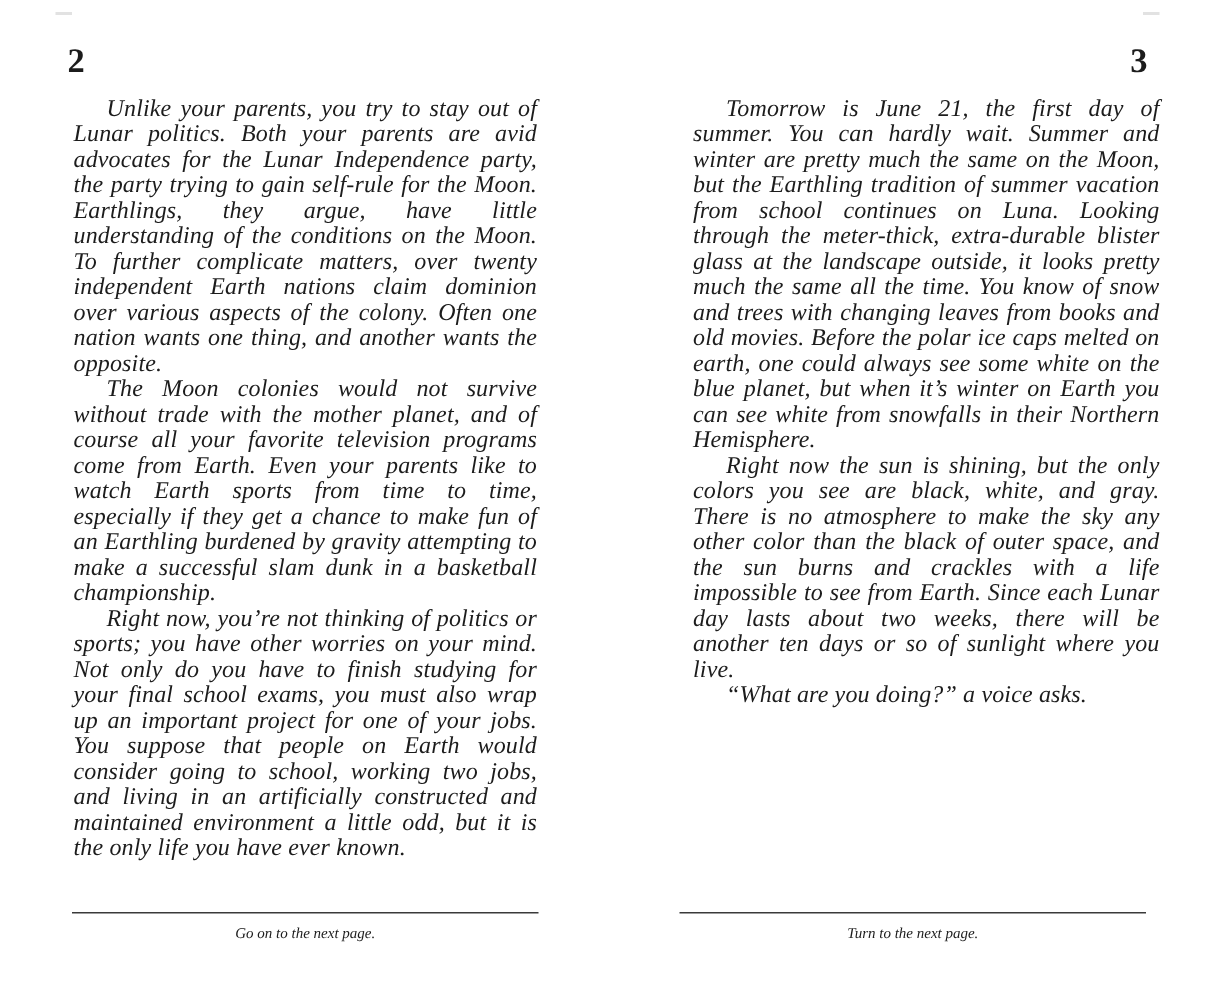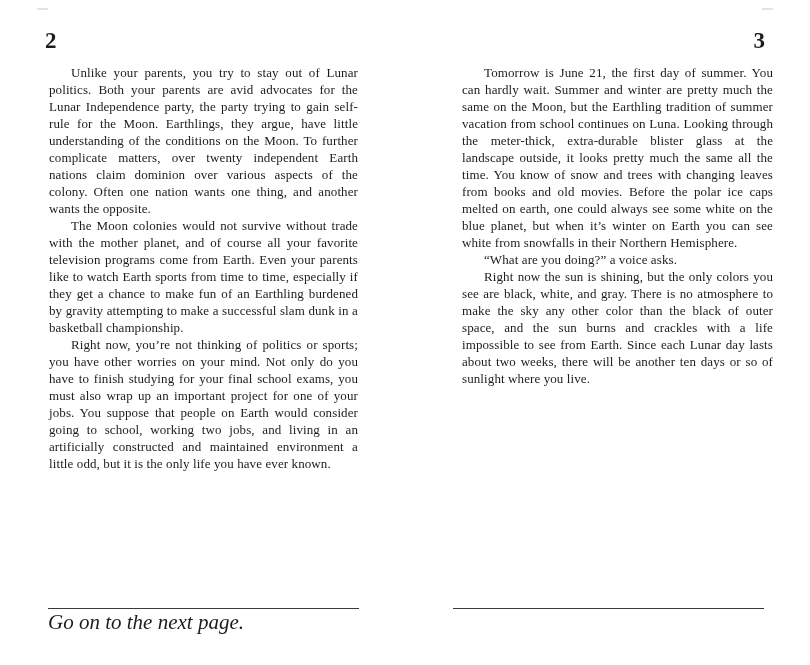--- a/index.html
+++ b/index.html
@@ -18,44 +18,45 @@
     top: 28px;
     font-size: 23px;
     font-weight: bold;
     line-height: 26px;
   }
   .pn-left  { left: 45px; }
   .pn-right { left: 453px; width: 312px; text-align: right; }
   .page-body {
     position: absolute;
     top: 64px;
-    font-size: 13px;
+    font-size: 16px;
     line-height: 17px;
     text-align: justify;
     letter-spacing: 0.1px;
+    font-style: italic;
   }
   .body-left  { left: 49px;  width: 309px; }
   .body-right { left: 462px; width: 311px; }
   .page-body p { text-indent: 22px; }
   .footer-rule {
     position: absolute;
     top: 608px;
     height: 1px;
     background: #3a3a3a;
     border: none;
   }
   .rule-left  { left: 48px;  width: 311px; }
   .rule-right { left: 453px; width: 311px; }
   .footer-text {
     position: absolute;
     top: 613px;
     font-style: italic;
-    font-size: 21px;
+    font-size: 10px;
     line-height: 19px;
-    text-align: left;
+    text-align: center;
   }
   .ft-left  { left: 48px;  width: 311px; }
   .ft-right { left: 453px; width: 311px; }
   .edge-mark {
     position: absolute;
     top: 8px;
     width: 11px;
     height: 2px;
     background: #e2e2e2;
   }
@@ -78,19 +79,20 @@
     <p>Right now, you’re not thinking of politics or sports; you have other worries on your mind. Not only do you have to finish studying for your final school exams, you must also wrap up an important project for one of your jobs. You suppose that people on Earth would consider going to school, working two jobs, and living in an artificially constructed and maintained environment a little odd, but it is the only life you have ever known.</p>
   </div>
 
   <div class="footer-rule rule-left"></div>
   <div class="footer-text ft-left">Go on to the next page.</div>
 
   <div class="page-number pn-right">3</div>
 
   <div class="page-body body-right">
     <p>Tomorrow is June 21, the first day of summer. You can hardly wait. Summer and winter are pretty much the same on the Moon, but the Earthling tradition of summer vacation from school continues on Luna. Looking through the meter-thick, extra-durable blister glass at the landscape outside, it looks pretty much the same all the time. You know of snow and trees with changing leaves from books and old movies. Before the polar ice caps melted on earth, one could always see some white on the blue planet, but when it’s winter on Earth you can see white from snowfalls in their Northern Hemisphere.</p>
+    <p>Right now the sun is shining, but the only colors you see are black, white, and gray. There is no atmosphere to make the sky any other color than the black of outer space, and the sun burns and crackles with a life impossible to see from Earth. Since each Lunar day lasts about two weeks, there will be another ten days or so of sunlight where you live.</p>
     <p>“What are you doing?” a voice asks.</p>
-    <p>Right now the sun is shining, but the only colors you see are black, white, and gray. There is no atmosphere to make the sky any other color than the black of outer space, and the sun burns and crackles with a life impossible to see from Earth. Since each Lunar day lasts about two weeks, there will be another ten days or so of sunlight where you live.</p>
   </div>
 
   <div class="footer-rule rule-right"></div>
+  <div class="footer-text ft-right">Turn to the next page.</div>
 
 </div>
 
 </body></html>

